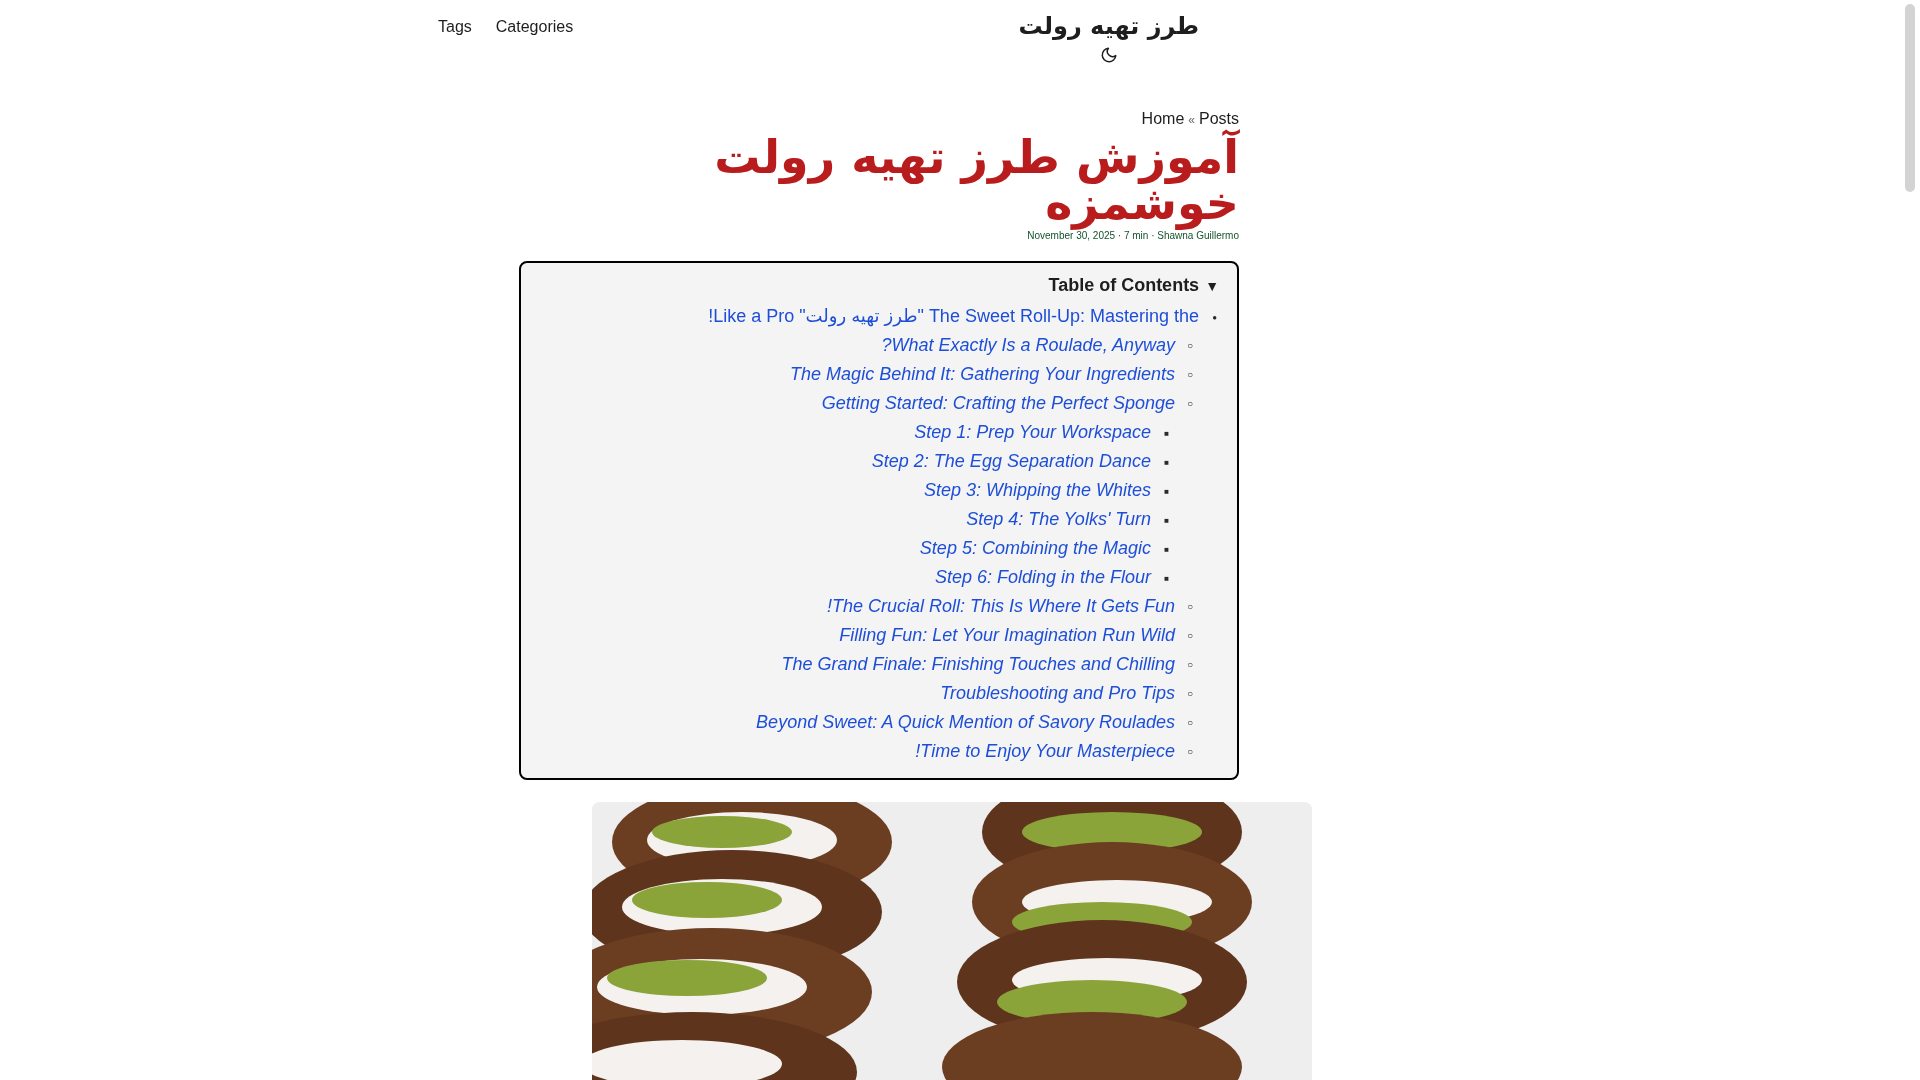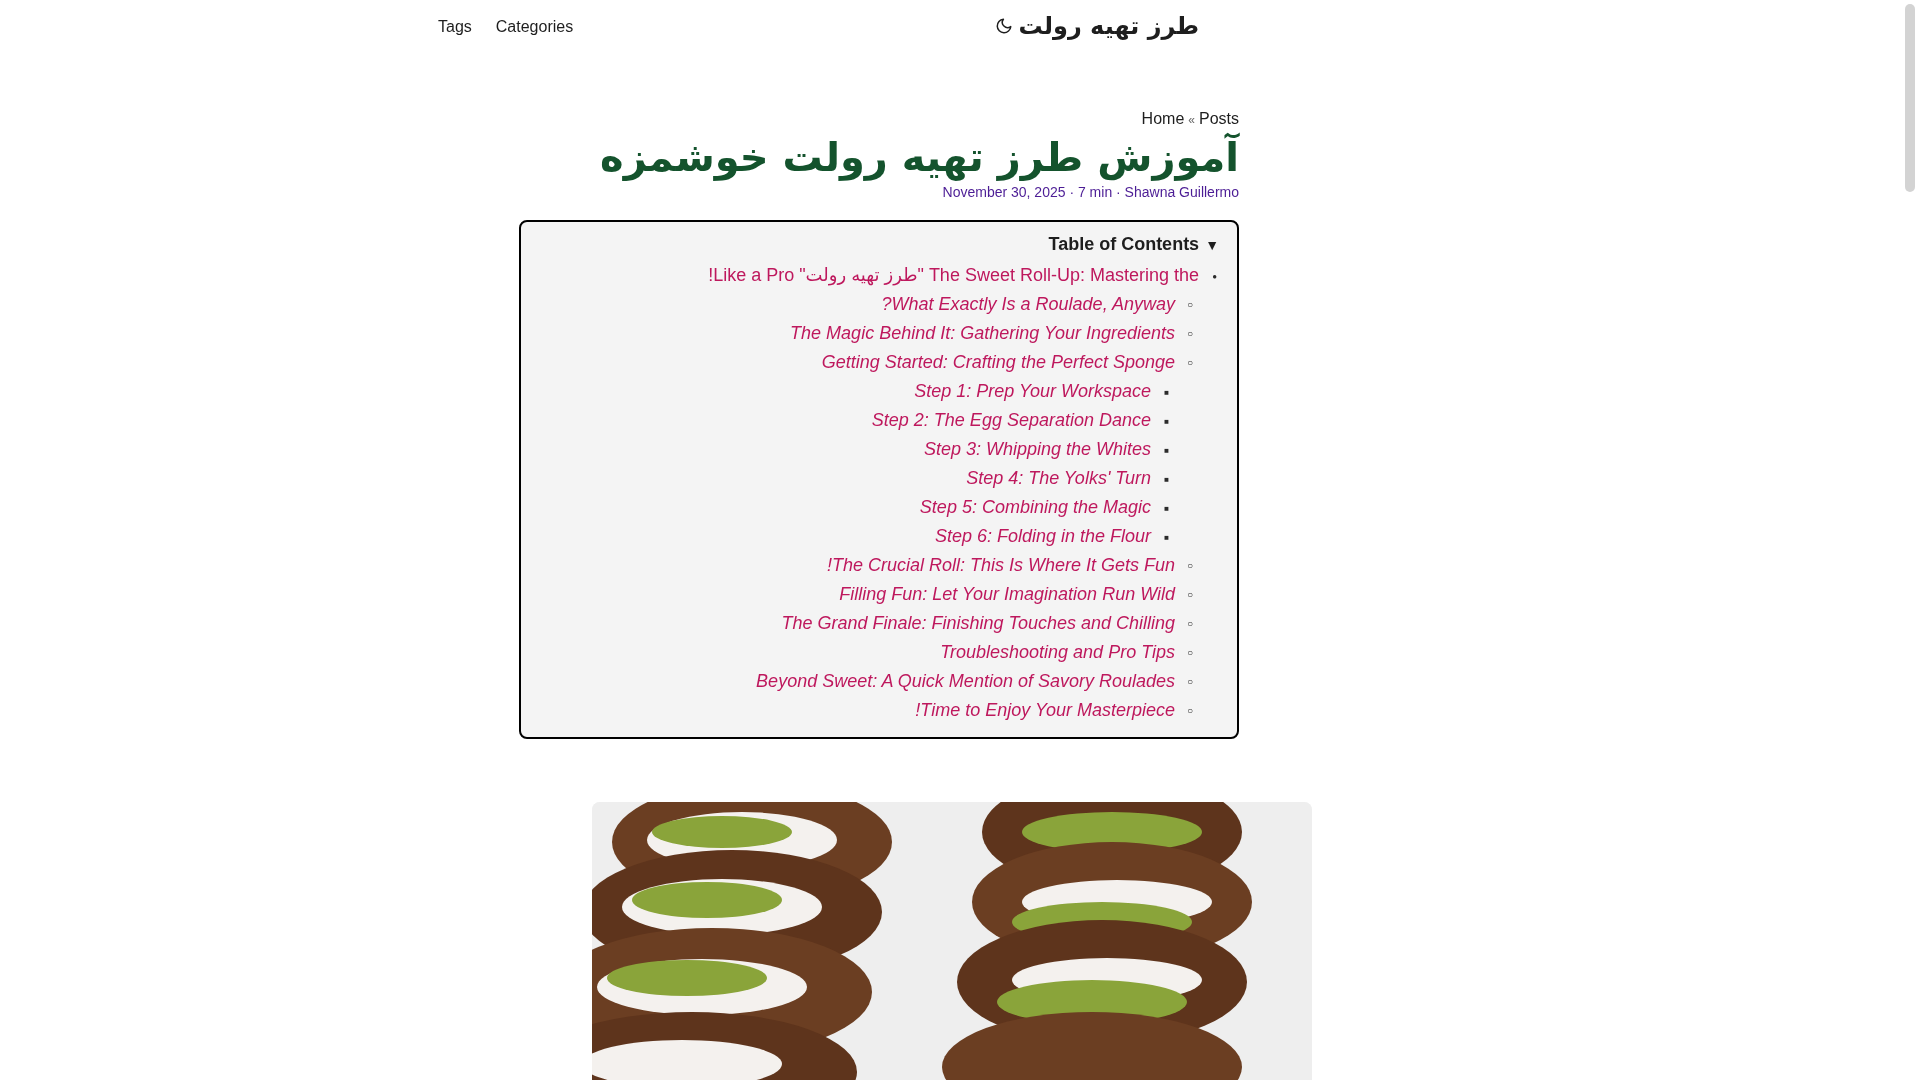--- a/index.html
+++ b/index.html
@@ -6,38 +6,38 @@
   body {
     width:1920px; height:1080px; overflow:hidden; background:#ffffff;
     font-family:"Liberation Sans", "DejaVu Sans", sans-serif; color:#1e1e1e;
     position:relative;
   }
   .header {
     position:absolute; left:0; top:0; width:1642px; height:60px;
   }
   .nav-menu { position:absolute; left:438px; top:18px; display:flex; gap:24px; font-size:16px; color:#1e1e1e; }
   .nav-menu a { color:#1e1e1e; text-decoration:none; }
-  .logo-wrap { position:absolute; right:443px; top:12px; display:flex; align-items:center; gap:5px; direction:rtl; }
+  .logo-wrap { position:absolute; right:443px; top:12px; display:flex; align-items:center; gap:5px; direction:rtl;flex-direction:column; }
   .logo { font-family:"DejaVu Sans", sans-serif; font-weight:bold; font-size:24px; color:#1e1e1e; text-decoration:none; }
   .theme-toggle { width:20px; height:20px; display:flex; align-items:center; justify-content:center; cursor:pointer; }
   .main { position:absolute; left:592px; top:100px; width:647px; direction:rtl; text-align:right; }
   .breadcrumb { font-size:16px; color:#1e1e1e; margin-top:10px; }
   .breadcrumb a { color:#1e1e1e; text-decoration:none; }
   .breadcrumb .sep { font-size:12px; color:#666; margin:0 4px; }
-  .title { font-family:"DejaVu Sans", sans-serif; font-weight:bold; font-size:40px; margin:6px 0 4px 0; line-height:46px; color:#14532d; }
-  .meta { font-size:14px; color:#4c1d95; }
+  .title { font-family:"DejaVu Sans", sans-serif; font-weight:bold; font-size:46px; margin:6px 0 4px 0; line-height:46px; color:#b91c1c; }
+  .meta { font-size:10px; color:#14532d; }
   .toc {
     margin-top:20px; background:#f4f4f4; border:2px solid #000000; border-radius:8px;
     padding:10px 16px 12px 16px; box-sizing:border-box; width:720px;
   }
   .toc-summary { font-weight:bold; font-size:18px; color:#1e1e1e; cursor:pointer; padding:2px 2px 6px 0; }
   .toc-summary .tri { font-size:14px; margin-left:6px; }
   .toc ul { margin:0; padding:0 22px 0 0; list-style:none; }
   .toc li { font-size:18px; line-height:29px; color:#2b2b2b; position:relative; }
-  .toc li a { color:#be185d; text-decoration:none; }
+  .toc li a { color:#1d4ed8; text-decoration:none; }
   .toc li::before { position:absolute; right:-20px; top:0; font-size:12px; color:#2b2b2b; }
   .lvl1 > li::before { content:"●"; font-size:8px; right:-18px; top:1px; }
   .lvl2 { padding-right:24px !important;font-style:italic; }
   .lvl2 > li::before { content:"○"; font-size:10px; right:-18px; }
   .lvl3 { padding-right:24px !important; }
   .lvl3 > li::before { content:"■"; font-size:8px; right:-18px; top:1px; }
   .hero {
     position:absolute; left:592px; top:802px; width:720px; height:278px; overflow:hidden;
     background:#f1f1f1; border-radius:8px 8px 0 0;
   }

